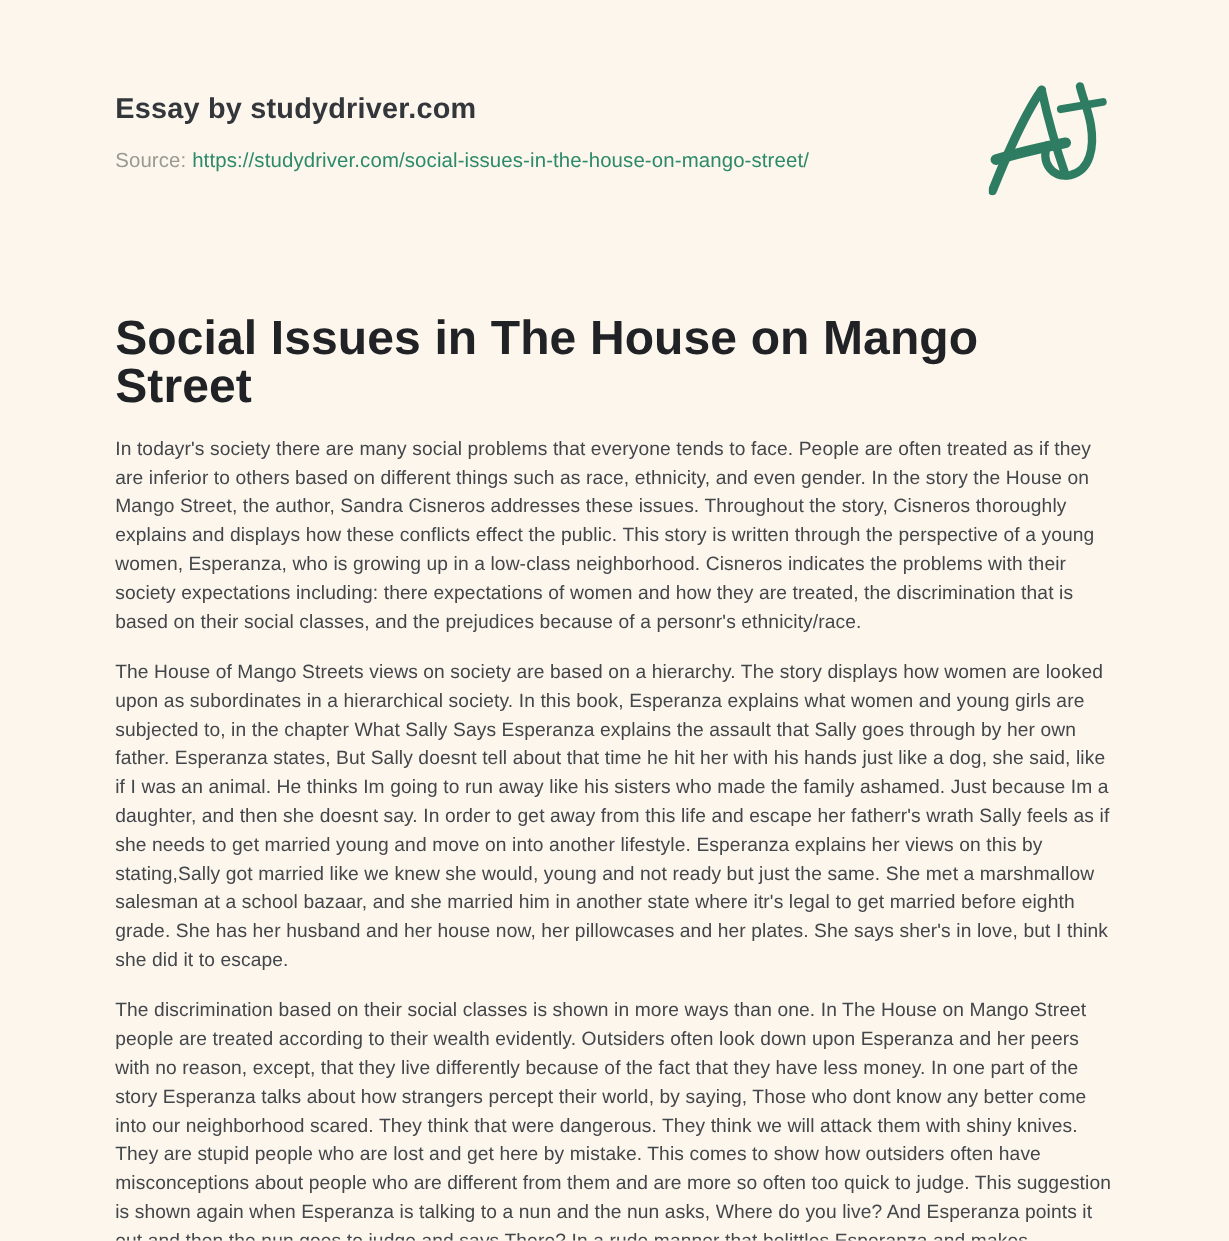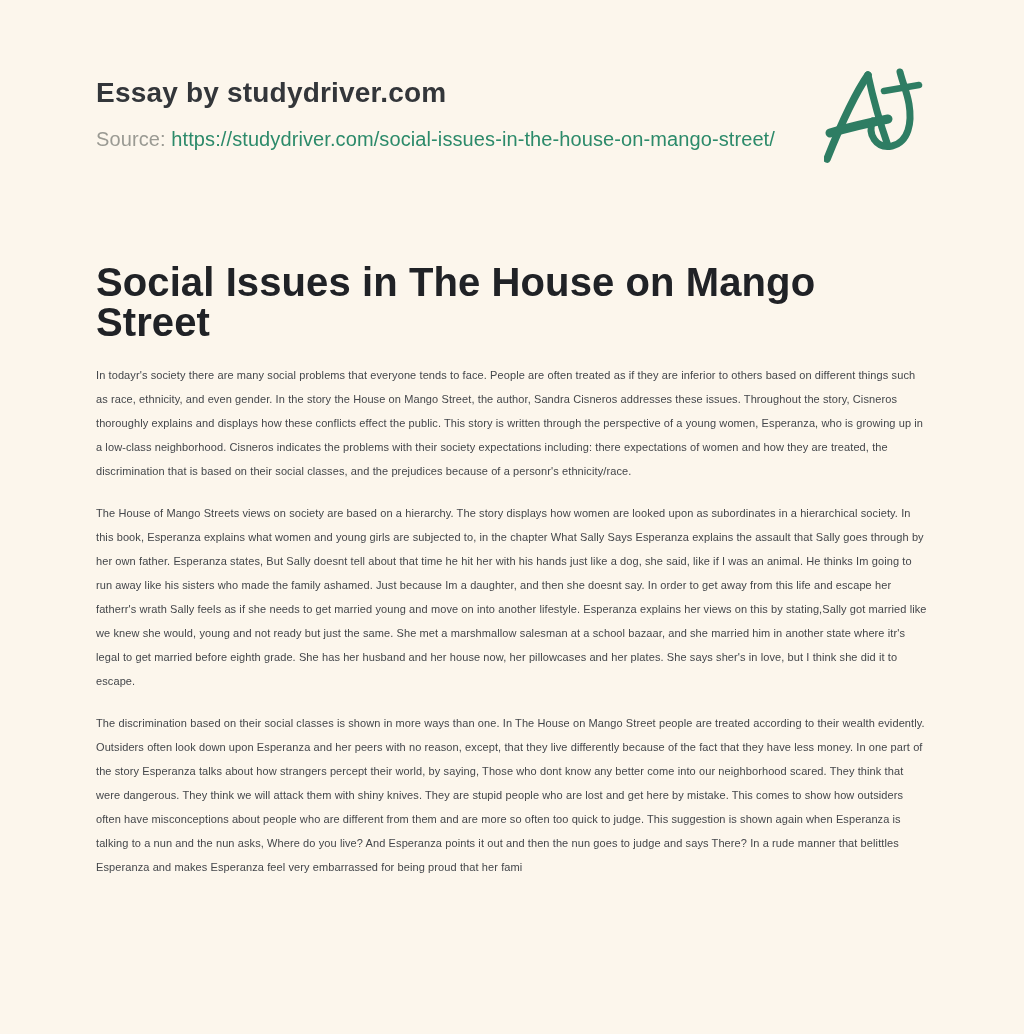--- a/index.html
+++ b/index.html
@@ -24,28 +24,28 @@
     margin: 0 auto;
   }
   .header {
     margin-top: 65px;
     display: flex;
     justify-content: space-between;
     align-items: flex-start;
   }
   .byline {
     margin: 12px 0 0 0;
-    font-size: 28px;
+    font-size: 24px;
     font-weight: 700;
     color: #33363a;
     letter-spacing: 0.2px;
   }
   .source-line {
     margin-top: 19px;
-    font-size: 20px;
+    font-size: 17px;
     letter-spacing: 0.1px;
   }
   .source-label {
     color: #9a9a93;
   }
   .source-link {
     color: #2c8a6a;
     text-decoration: none;
   }
   .logo-svg {
@@ -55,21 +55,21 @@
   .article-title {
     margin: 99px 0 0 0;
     font-size: 40px;
     line-height: 40px;
     font-weight: 700;
     color: #202226;
     letter-spacing: 0.1px;
   }
   .essay p {
     margin: 0 0 18px 0;
-    font-size: 11px;
+    font-size: 16px;
     line-height: 24px;
     color: #43464a;
     letter-spacing: 0.1px;
   }
   .essay p:first-child {
     margin-top: 21px;
   }
 </style>
 </head>
 <body>

